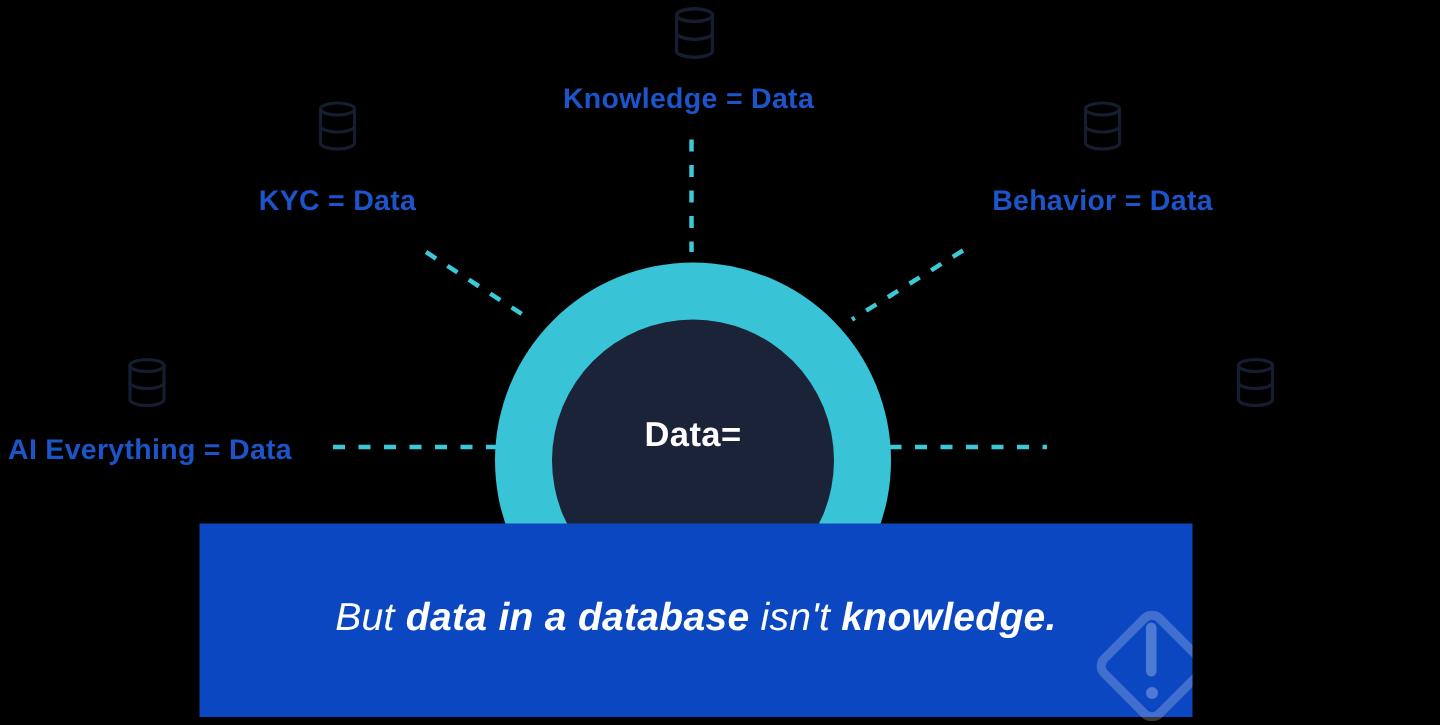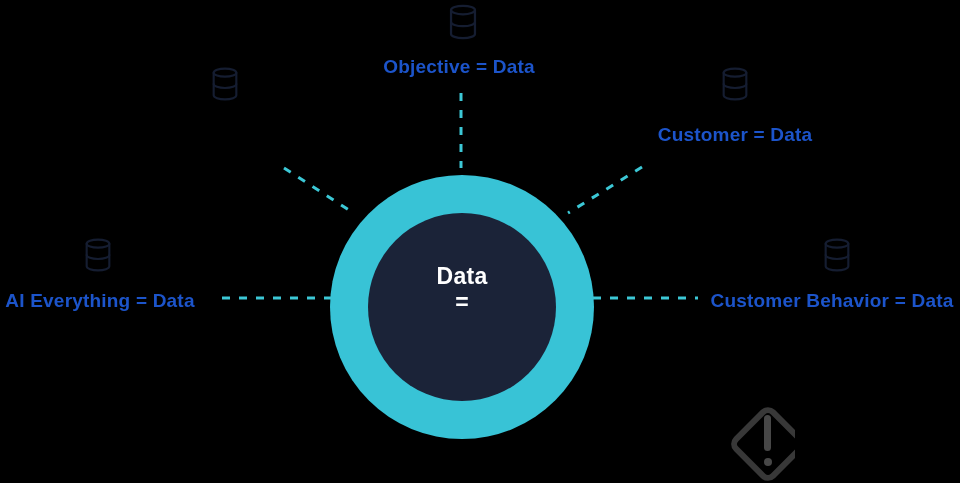--- a/index.html
+++ b/index.html
@@ -27,21 +27,21 @@
     position:absolute;left:330px;top:175px;width:264px;height:264px;
     background:var(--teal);border-radius:50%;z-index:2;
   }
   .core{
     position:absolute;left:368px;top:213px;width:188px;height:188px;
     background:var(--navy);border-radius:50%;z-index:3;
     display:flex;align-items:center;justify-content:center;
   }
   .core-text{
     transform:translateY(-18px);
-    display:flex;flex-direction:column;align-items:center;
+    display:flex;flex-direction:row;align-items:center;
     color:var(--white);font-weight:700;font-size:23px;line-height:26px;
     letter-spacing:.3px;text-align:center;
   }
   
   .icon{position:absolute;width:32px;height:38px;z-index:2;}
   .icon svg{width:100%;height:100%;}
   .icon-objective{left:446px;top:3px;width:34px;height:38px;}
   .icon-kyc{left:209px;top:65px;}
   .icon-execution{left:719px;top:65px;}
   .icon-ai{left:82px;top:236px;}
@@ -139,25 +139,30 @@
     </svg>
   </div>
   <div class="icon icon-cb">
     <svg viewBox="0 0 24 27" fill="none" stroke="#151D31" stroke-width="1.6" stroke-linecap="round">
       <ellipse cx="12" cy="5" rx="8.5" ry="3"></ellipse>
       <path d="M20.5 13.5c0 1.6-3.8 3-8.5 3s-8.5-1.4-8.5-3"></path>
       <path d="M3.5 5v17c0 1.6 3.8 3 8.5 3s8.5-1.4 8.5-3V5"></path>
     </svg>
   </div>
 
-  <div class="label label-objective">Objective = Data</div>
-  <div class="label label-execution">Customer = Data</div>
+  <div class="label label-objective">Knowledge = Data</div>
+  <div class="label label-kyc">KYC = Data</div>
+  <div class="label label-execution">Behavior = Data</div>
   <div class="label label-ai">AI Everything = Data</div>
-  <div class="label label-cb">Customer Behavior = Data</div>
 
+  <div class="banner">
+    <div class="banner-text">
+      <span>But </span><span class="b">data in a database</span><span> isn't </span><span class="b">knowledge.</span>
+    </div>
+  </div>
 
   <div class="diamond-clip">
     <div class="diamond"></div>
     <div class="excl-bar"></div>
     <div class="excl-dot"></div>
   </div>
 
 </div>
 
 </body></html>

